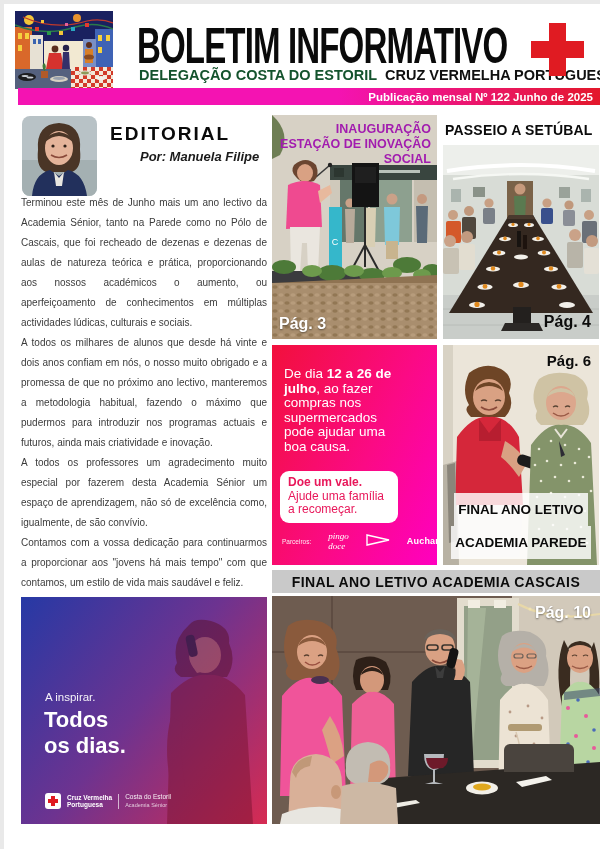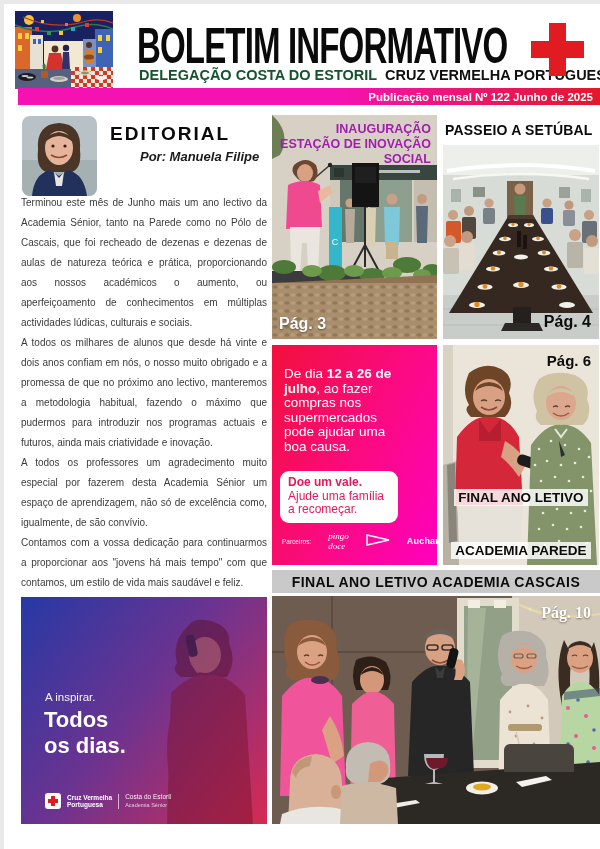--- a/index.html
+++ b/index.html
@@ -40,21 +40,21 @@
   .photo1-title span { display:block; }
   .pag-white { position:absolute; color:#fff; font-weight:bold; font-size:16px; text-shadow:0 1px 2px rgba(0,0,0,.45); }
   .pag-black { position:absolute; color:#0c0c0c; font-weight:bold; font-size:16px; }
   .photo2 { left:443px; top:115px; width:156px; height:224px; background:#fff; }
   .photo2-band { position:absolute; left:0; top:0; width:156px; height:30px; background:#fff;
       display:flex; align-items:center; }
   .photo2-band span { font-size:14px; font-weight:bold; color:#0b0b0b; padding-left:2px; letter-spacing:.2px; }
   .photo3 { left:443px; top:345px; width:156px; height:220px; }
   .photo3-caption { position:absolute; left:0; bottom:6px; width:100%; text-align:center;
       font-size:13.5px; line-height:17px; font-weight:bold; color:#0a0a0a; }
-  .photo3-caption span { display:inline-block; background:rgba(255,255,255,.82); padding:0 4px;margin-top:36px; }
+  .photo3-caption span { display:inline-block; background:rgba(255,255,255,.82); padding:8px 4px; }
   .band-cascais { position:absolute; left:272px; top:570px; width:328px; height:23px; background:#c9c9c9;
       display:flex; align-items:center; justify-content:center; }
   .band-cascais span { font-size:14px; font-weight:bold; color:#0b0b0b; letter-spacing:.4px; }
   .photo4 { left:272px; top:596px; width:328px; height:228px; }
 
   
   .donate-ad { position:absolute; left:272px; top:345px; width:165px; height:220px;
       background:linear-gradient(115deg,#f2103c 0%,#fb0a84 55%,#ff00c0 100%); color:#fff; }
   .donate-text { position:absolute; left:12px; top:22px; width:122px; font-size:13.5px; line-height:14.5px; font-weight:normal; }
   .donate-text b { font-weight:bold; }
@@ -542,21 +542,21 @@
         <path d="M20,176 Q 24,162 40,160 L38,170 Q 26,172 24,182 Z" fill="#c09878"></path>
         <ellipse cx="64" cy="196" rx="5" ry="7" fill="#c89878"></ellipse>
         <path d="M10,218 Q 40,206 74,214 L78,228 L8,228 Z" fill="#e8e6e0"></path>
       </g>
       <g>
         <path d="M74,172 Q 72,148 96,146 Q 120,148 118,172 Q 120,184 108,188 L84,188 Q 72,184 74,172 Z" fill="#c2bcb2"></path>
         <path d="M98,168 Q 110,160 116,170 Q 118,180 108,186 L96,186 Z" fill="#d3987a"></path>
         <path d="M70,190 Q 96,182 124,192 L126,228 L68,228 Z" fill="#cdb8a4"></path>
       </g>
     </svg>
-    <div class="pag-white" style="right:9px; top:8px;font-family:Liberation Serif, serif;">Pág. 10</div>
+    <div class="pag-white" style="right:9px; top:8px;">Pág. 10</div>
   </div>
 
   <div class="inspire-ad">
     <svg width="246" height="227" viewBox="0 0 246 227" style="position:absolute; left:0; top:0;">
       <g opacity="0.5">
         <path d="M168,28 Q 150,44 156,66 Q 150,74 160,80 L206,80 Q 216,64 208,46 Q 210,30 190,24 Q 174,20 168,28 Z" fill="#5a1028"></path>
         <ellipse cx="184" cy="58" rx="16" ry="18" fill="#b06050"></ellipse>
         <path d="M150,96 Q 170,76 186,78 Q 206,76 224,98 L232,227 L146,227 Z" fill="#7a1430"></path>
         <path d="M176,76 Q 166,64 170,52 L180,50 Q 176,62 184,74 Z" fill="#b06050"></path>
         <rect x="166" y="38" width="9" height="22" rx="4" fill="#1a0a10" transform="rotate(-12 170 48)"></rect>

